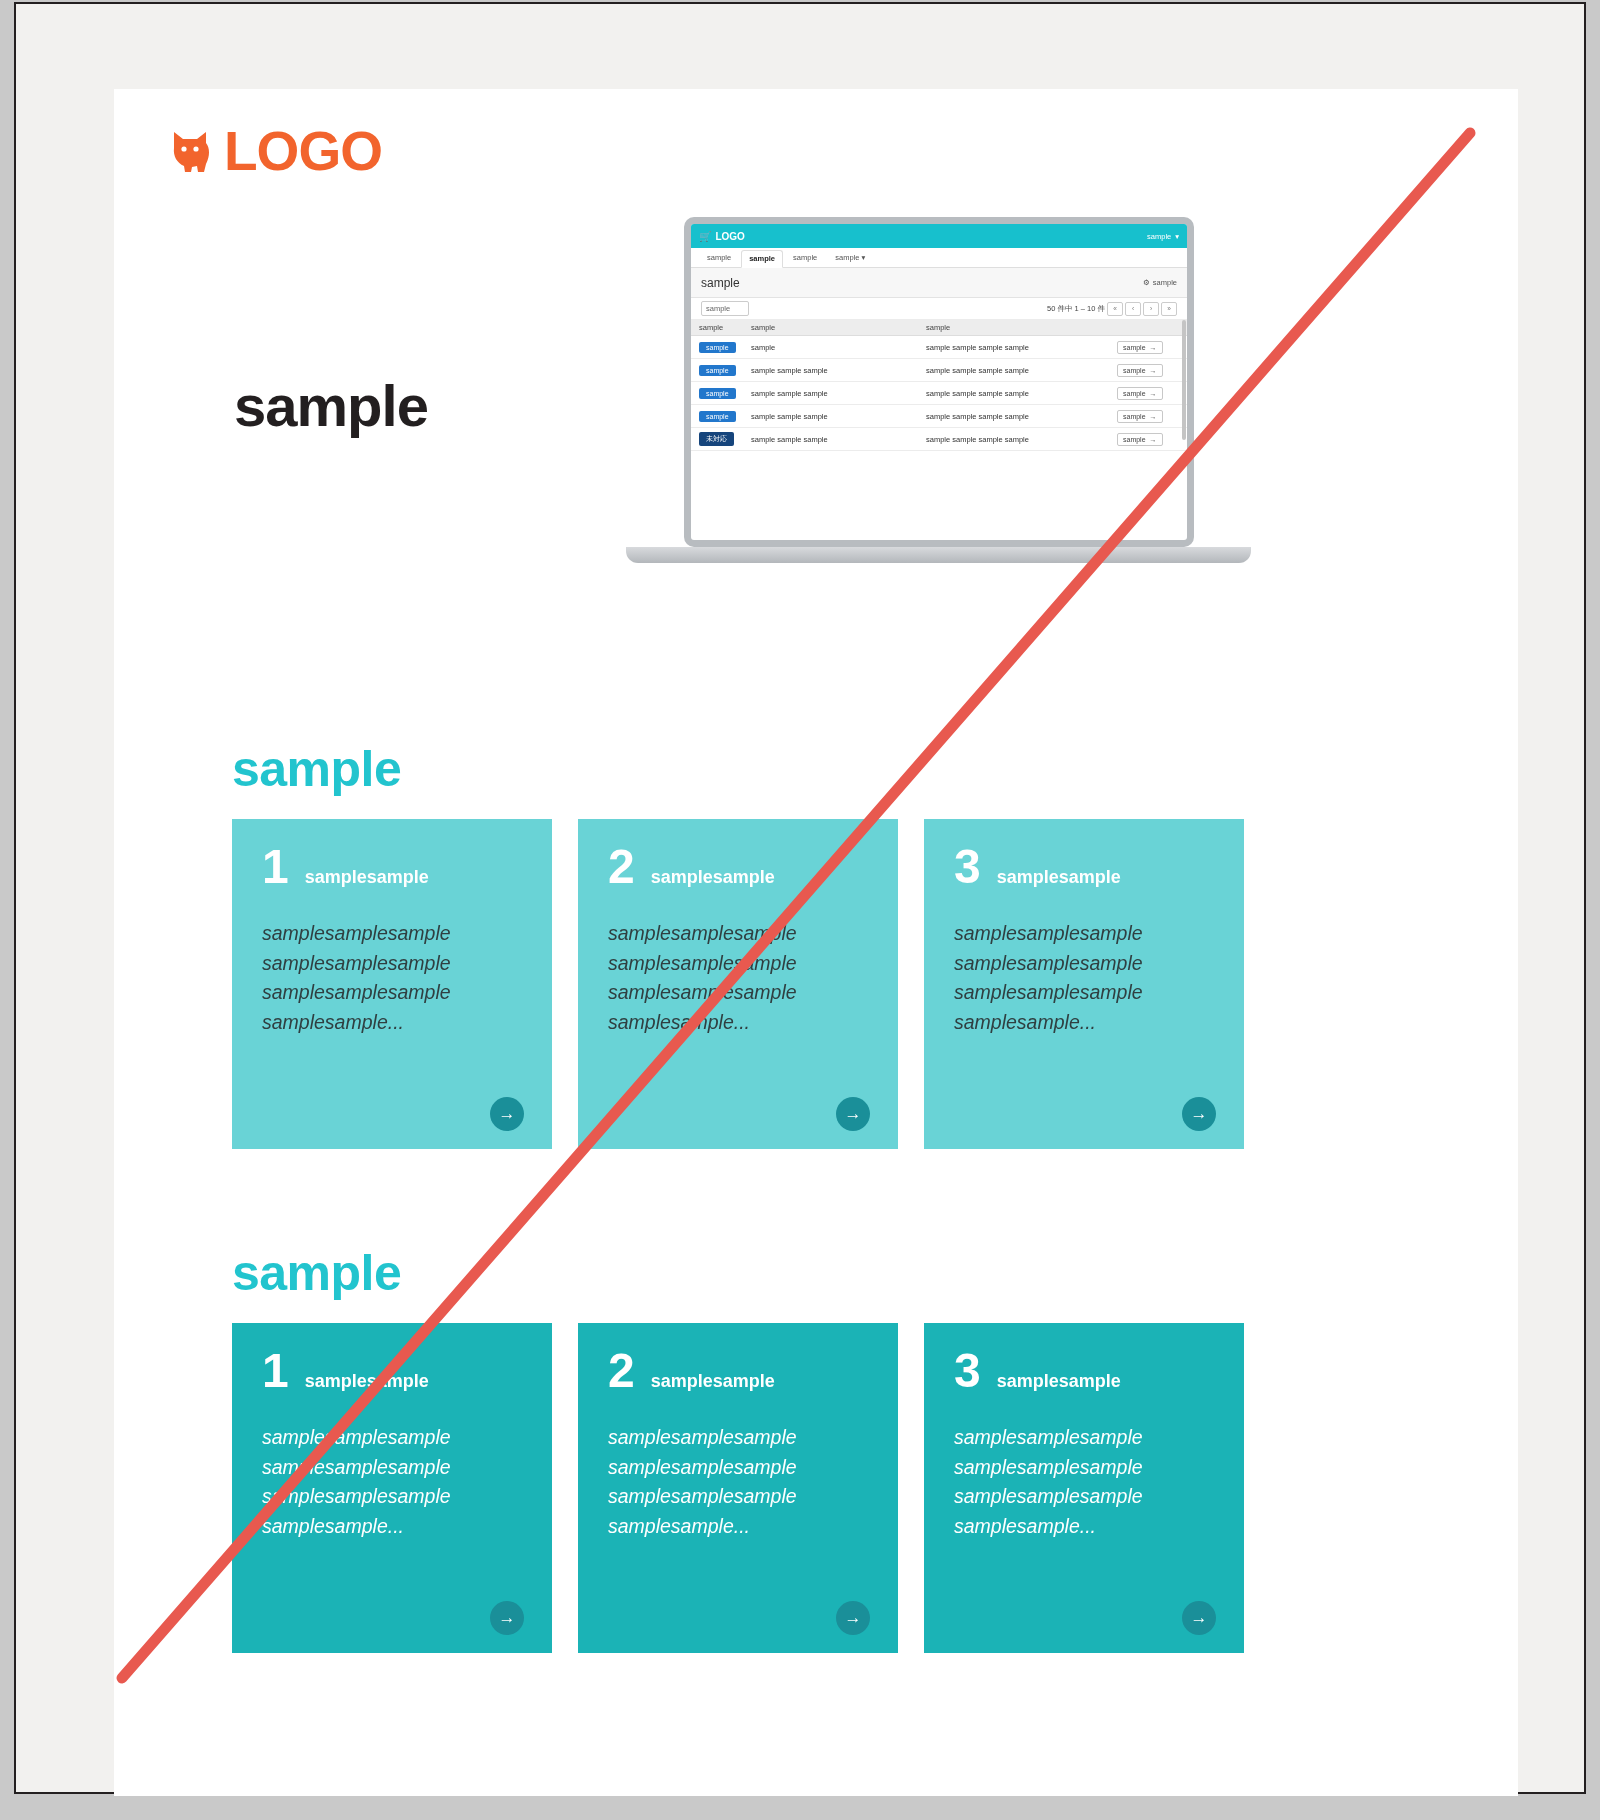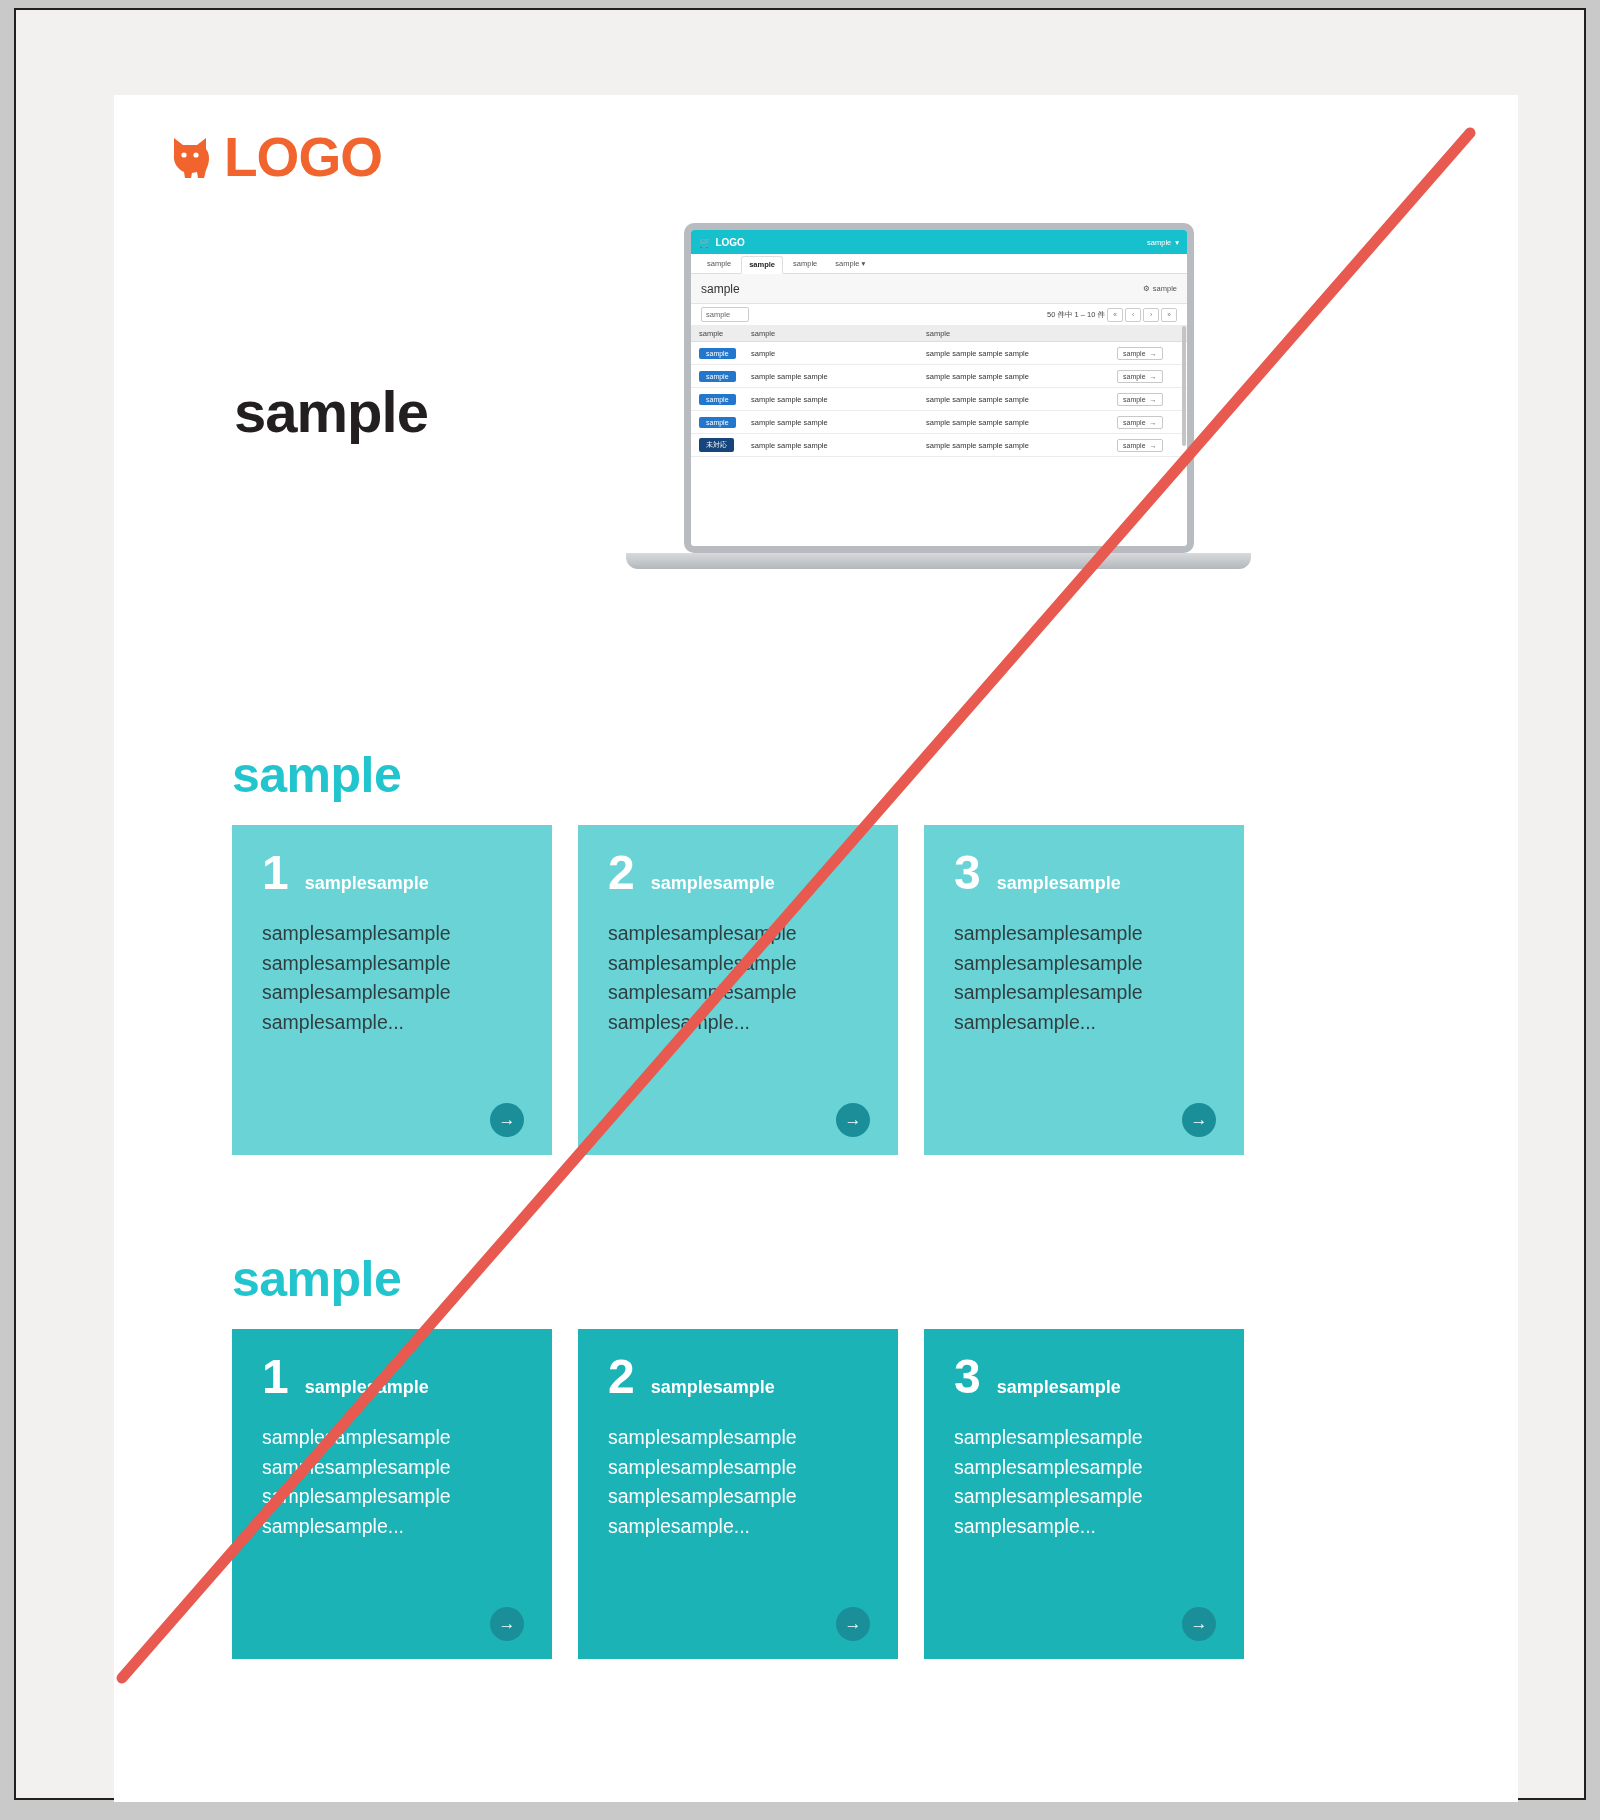--- a/index.html
+++ b/index.html
@@ -11,21 +11,21 @@
   #page {
     position: relative;
     width: 1600px;
     height: 1820px;
     background: #c9c9c9;
     overflow: hidden;
   }
   .outer-frame {
     position: absolute;
     left: 14px;
-    top: 8px;
+    top: 2px;
     width: 1572px;
     height: 1792px;
     background: #f2f1ef;
     border: 2px solid #231f20;
     box-sizing: border-box;
   }
   .page-sheet {
     position: absolute;
     left: 98px;
     top: 85px;
@@ -319,25 +319,26 @@
   .card-num {
     font-size: 48px;
     font-weight: bold;
     line-height: 1;
   }
   .card-label {
     font-size: 18px;
     font-weight: bold;
   }
   .card-body {
-    margin-top: 22px;
+    margin-top: 28px;
     font-size: 19.5px;
     line-height: 1.52;
     color: #2f3f41;
     width: 252px;
+    font-style: italic;
   }
   .card-arrow {
     position: absolute;
     right: 28px;
     bottom: 18px;
     width: 34px;
     height: 34px;
     border-radius: 50%;
     background: #1a8f99;
     color: #fff;

